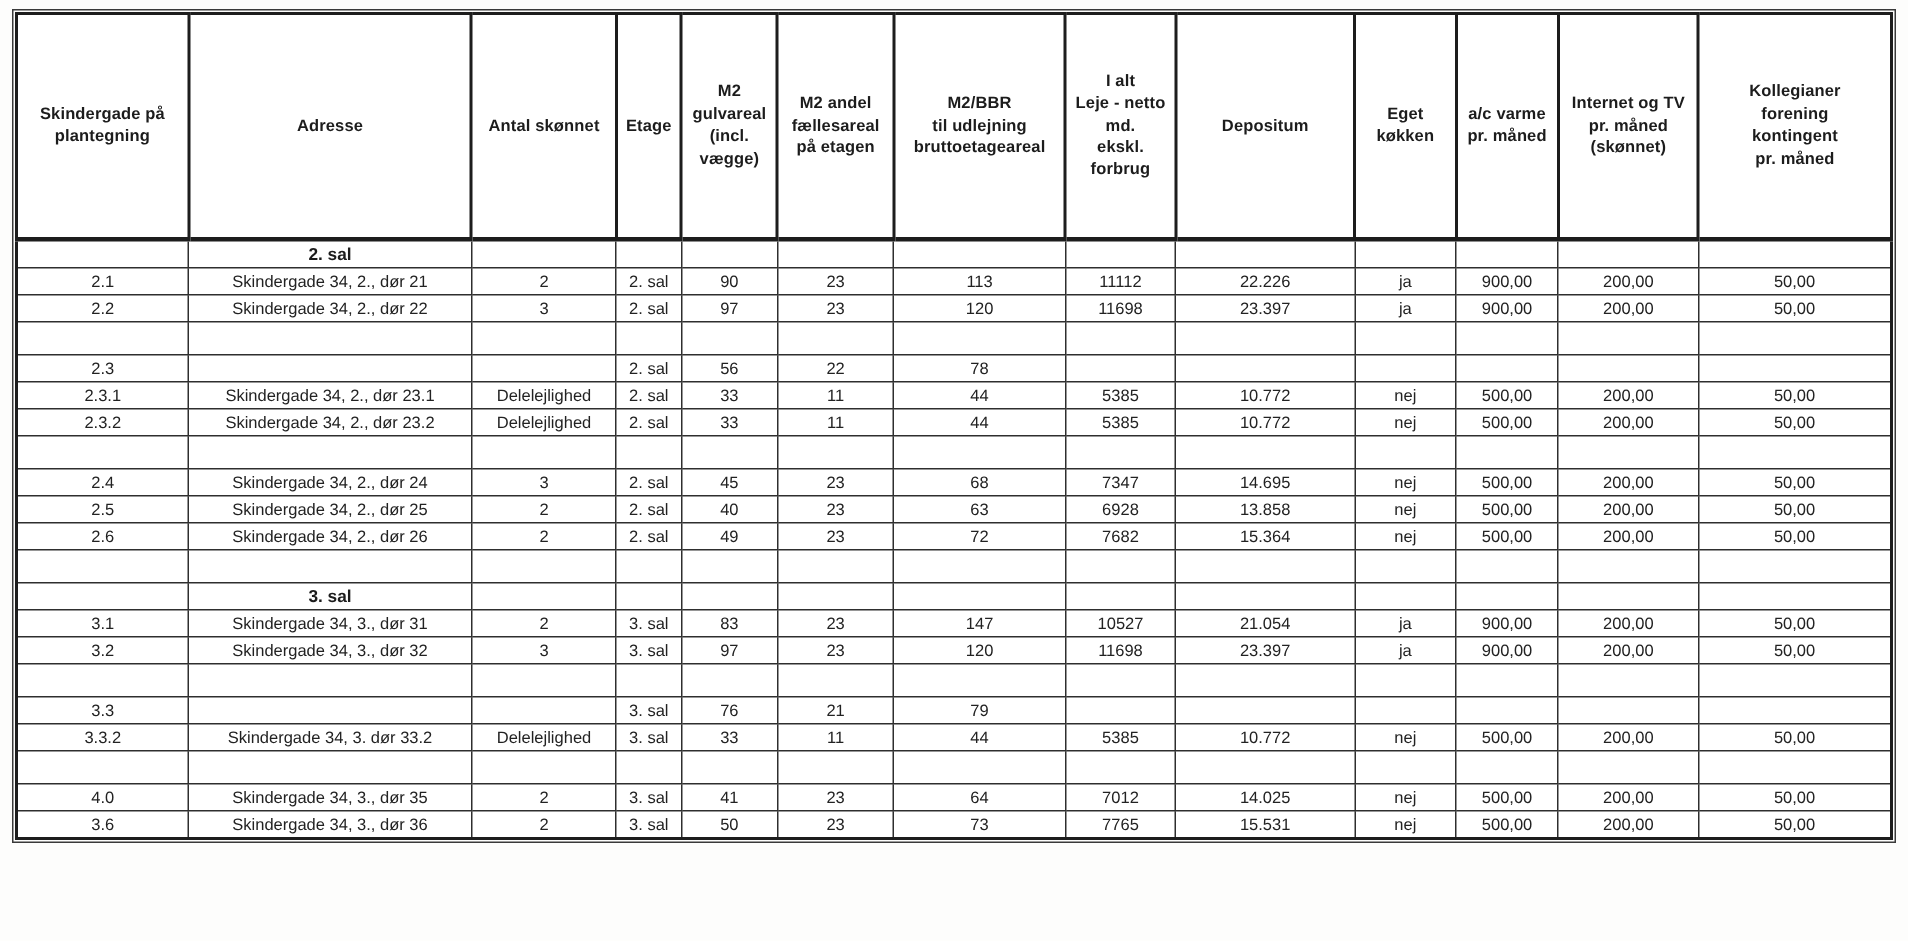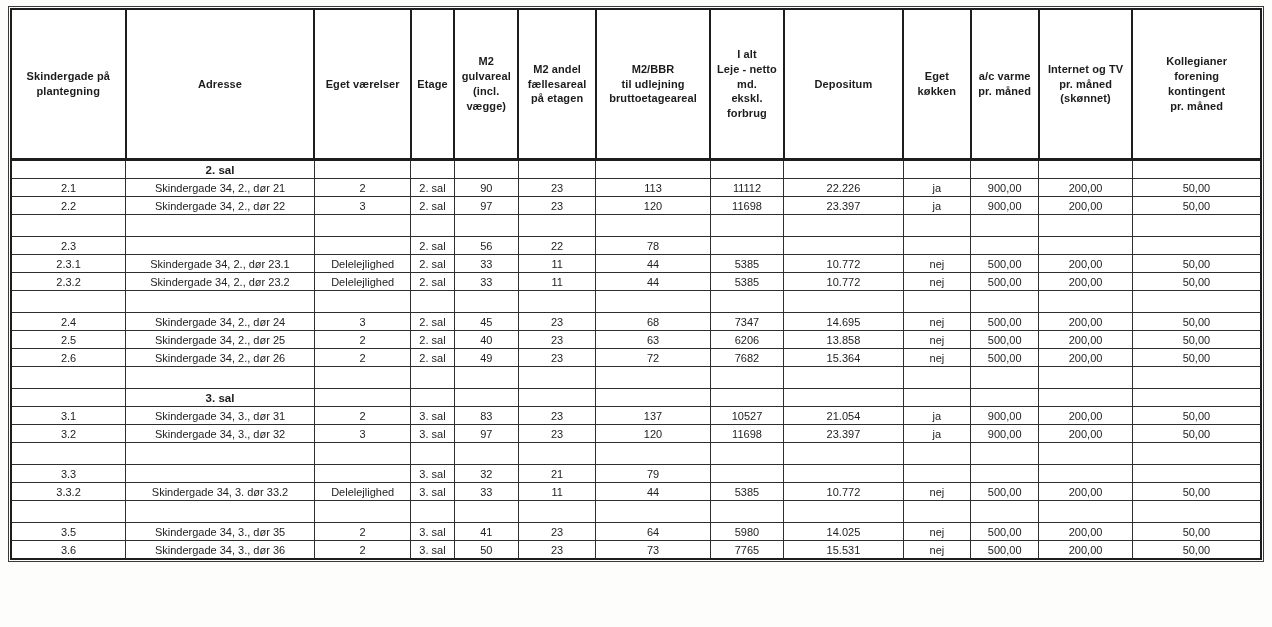--- a/index.html
+++ b/index.html
@@ -85,21 +85,21 @@
       <col style="width:67px">
         <col style="width:68px">
         <col style="width:93px">
       <col style="width:128px">
     </colgroup>
     <thead>
       <tr>
           <th>Skindergade på
 plantegning</th>
           <th>Adresse</th>
-          <th>Eget værelser</th>
+          <th>Antal skønnet</th>
           <th>Etage</th>
           <th>M2
 gulvareal
 (incl.
 vægge)</th>
           <th>M2 andel
 fællesareal
 på etagen</th>
           <th>M2/BBR
 til udlejning
@@ -260,21 +260,21 @@
           <td>50,00</td>
         </tr>
         <tr class="data">
           <td>2.5</td>
           <td>Skindergade 34, 2., dør 25</td>
           <td>2</td>
           <td>2. sal</td>
           <td>40</td>
           <td>23</td>
           <td>63</td>
-          <td>6206</td>
+          <td>6928</td>
           <td>13.858</td>
           <td>nej</td>
           <td>500,00</td>
           <td>200,00</td>
           <td>50,00</td>
         </tr>
         <tr class="data">
           <td>2.6</td>
           <td>Skindergade 34, 2., dør 26</td>
           <td>2</td>
@@ -319,21 +319,21 @@
           <td></td>
           <td></td>
         </tr>
         <tr class="data">
           <td>3.1</td>
           <td>Skindergade 34, 3., dør 31</td>
           <td>2</td>
           <td>3. sal</td>
           <td>83</td>
           <td>23</td>
-          <td>137</td>
+          <td>147</td>
           <td>10527</td>
           <td>21.054</td>
           <td>ja</td>
           <td>900,00</td>
           <td>200,00</td>
           <td>50,00</td>
         </tr>
         <tr class="data">
           <td>3.2</td>
           <td>Skindergade 34, 3., dør 32</td>
@@ -362,21 +362,21 @@
           <td></td>
           <td></td>
           <td></td>
           <td></td>
         </tr>
         <tr class="data">
           <td>3.3</td>
           <td></td>
           <td></td>
           <td>3. sal</td>
-          <td>32</td>
+          <td>76</td>
           <td>21</td>
           <td>79</td>
           <td></td>
           <td></td>
           <td></td>
           <td></td>
           <td></td>
           <td></td>
         </tr>
         <tr class="data">
@@ -403,28 +403,28 @@
           <td></td>
           <td></td>
           <td></td>
           <td></td>
           <td></td>
           <td></td>
           <td></td>
           <td></td>
         </tr>
         <tr class="data">
-          <td>3.5</td>
+          <td>4.0</td>
           <td>Skindergade 34, 3., dør 35</td>
           <td>2</td>
           <td>3. sal</td>
           <td>41</td>
           <td>23</td>
           <td>64</td>
-          <td>5980</td>
+          <td>7012</td>
           <td>14.025</td>
           <td>nej</td>
           <td>500,00</td>
           <td>200,00</td>
           <td>50,00</td>
         </tr>
         <tr class="data">
           <td>3.6</td>
           <td>Skindergade 34, 3., dør 36</td>
           <td>2</td>

